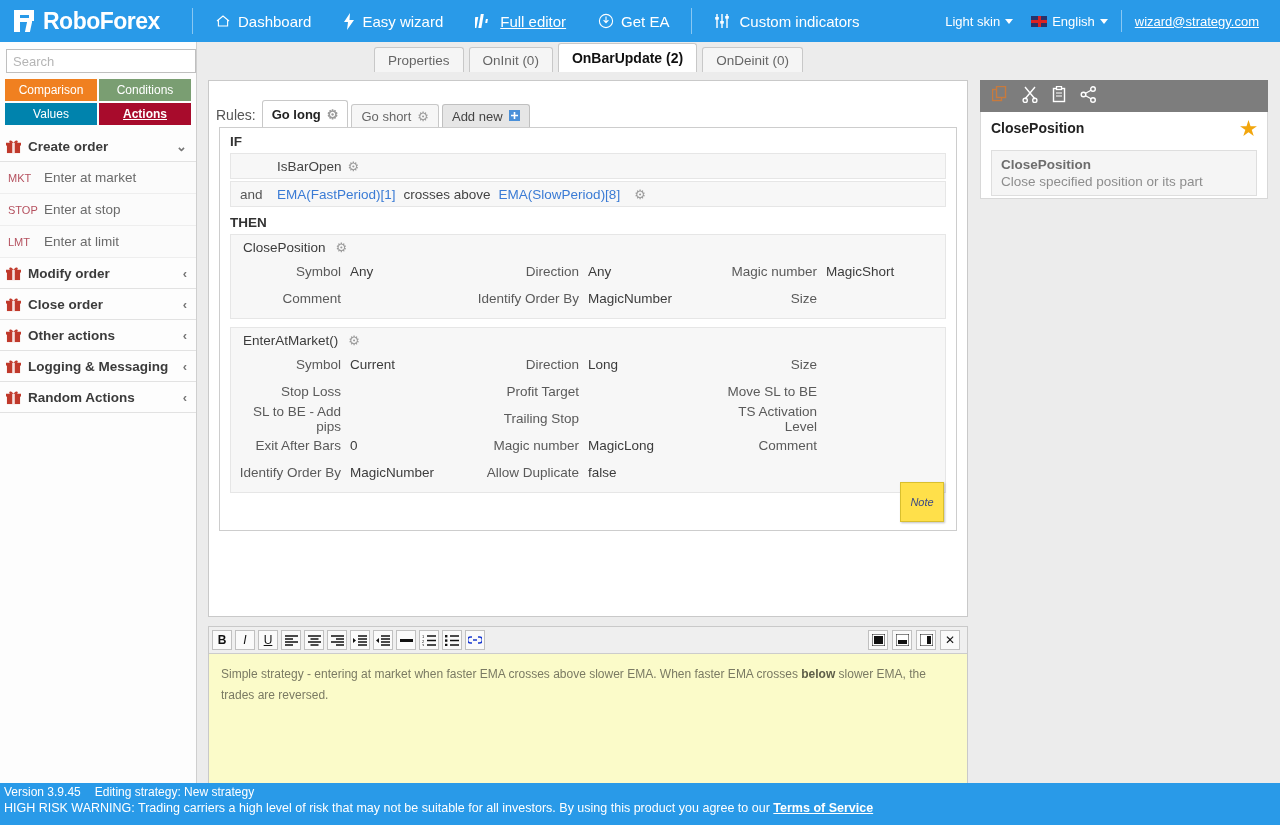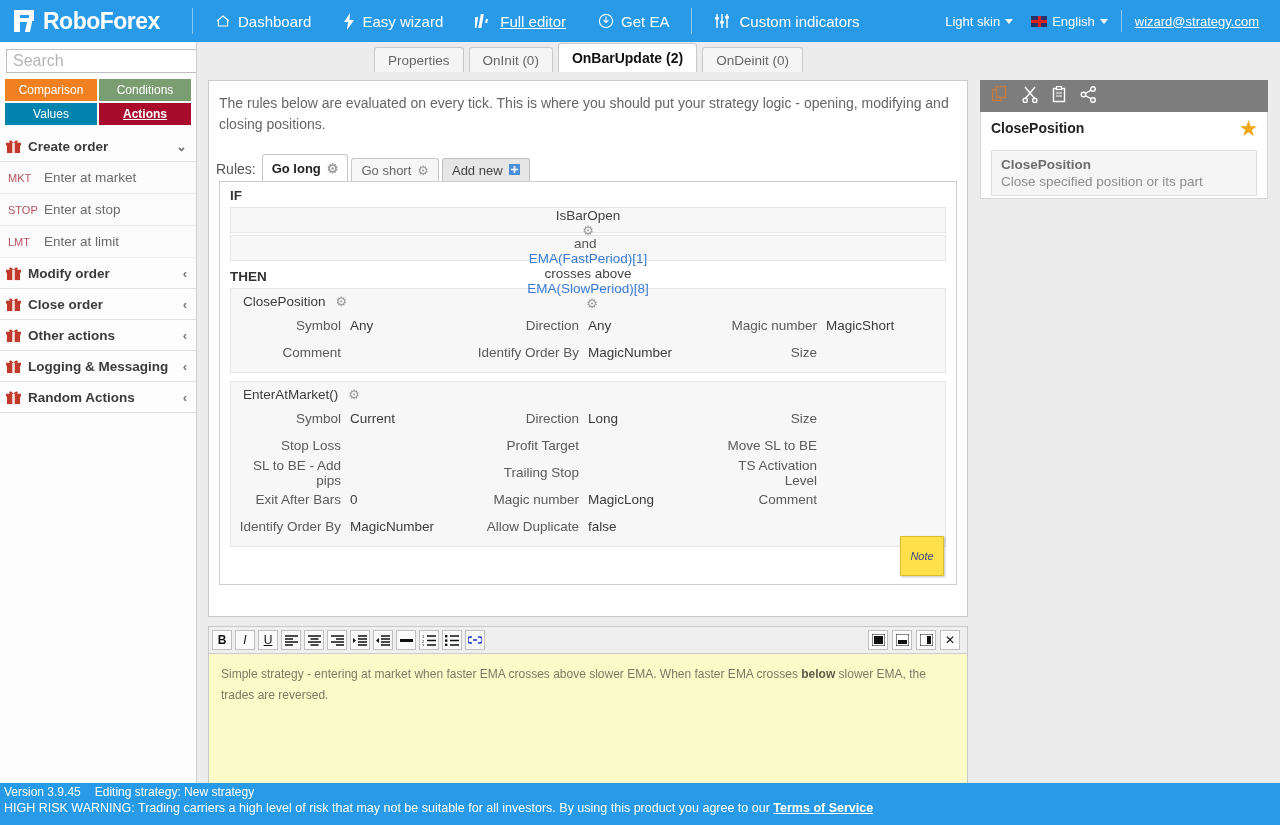--- a/index.html
+++ b/index.html
@@ -52,21 +52,21 @@
 
   
   .sidebar {
     position: absolute; left: 0; top: 42px; width: 197px; bottom: 42px;
     background: #fdfdfd; border-right: 1px solid #cfcfcf;
     overflow: hidden;
   }
   .search-row { display: flex; align-items: center; padding: 7px 8px 6px 6px; }
   .search-input {
     flex: 1; height: 24px; border: 1px solid #bfbfbf; background: #fff;
-    font-size: 16px; padding: 0 6px; color: #555; outline: none;
+    font-size: 13px; padding: 0 6px; color: #555; outline: none;
     font-family: "Liberation Sans", sans-serif;
   }
   .search-input::placeholder { color: #b5b5b5; }
   .search-clear { width: 30px; text-align: center; font-size: 19px; color: #555; cursor: pointer; font-weight: bold; line-height: 1; }
 
   .cat-grid { display: grid; grid-template-columns: 1fr 1fr; gap: 2px; padding: 0 5px; }
   .cat-btn {
     height: 22px; display: flex; align-items: center; justify-content: center;
     color: #fff; font-size: 12px; cursor: pointer;
   }
@@ -125,21 +125,21 @@
   .rtab.active { background: #fff; color: #222; font-weight: bold; height: 27px; }
   .rtab.addnew { background: #e6e6e6; color: #444; border-color: #c0c0c0; }
 
   .rules-box {
     margin: 0 10px 0 10px; border: 1px solid #cdcdcd; background: #fff;
     height: 404px; position: relative;
   }
   .kw { font-size: 13.5px; font-weight: bold; color: #333; padding: 6px 0 4px 10px; }
   .cond-row {
     margin: 0 10px 2px 10px; background: #f7f7f7; border: 1px solid #e6e6e6;
-    height: 26px; display: flex; align-items: center; font-size: 13.5px; color: #444; flex-direction: column;
+    height: 26px; display: flex; align-items: center; font-size: 13.5px; color: #444;
   }
   .cond-row .conj { width: 46px; padding-left: 9px; color: #555; }
   .cond-row .noconj { width: 46px; }
   .lnk { color: #3a7bd5; cursor: pointer; }
   .gear { color: #9b9b9b; font-size: 13px; cursor: pointer; margin: 0 6px; }
 
   .act-block {
     margin: 0 10px 8px 10px; background: #f7f7f7; border: 1px solid #e6e6e6;
     padding: 5px 0 6px 0;
   }
@@ -423,21 +423,20 @@
     </div>
     <div class="tab active">
       <span>OnBarUpdate (2)</span>
     </div>
     <div class="tab">
       <span>OnDeinit (0)</span>
     </div>
   </div>
 
   <div class="editor-panel">
-    <div class="ep-desc">The rules below are evaluated on every tick. This is where you should put your strategy logic - opening, modifying and closing positions.</div>
 
     <div class="rules-row">
       <span class="rules-lbl">Rules:</span>
       <div class="rtab active">
         <span>Go long</span>
         <span class="gear" style="margin:0">⚙</span>
       </div>
       <div class="rtab">
         <span>Go short</span>
         <span class="gear" style="margin:0">⚙</span>

